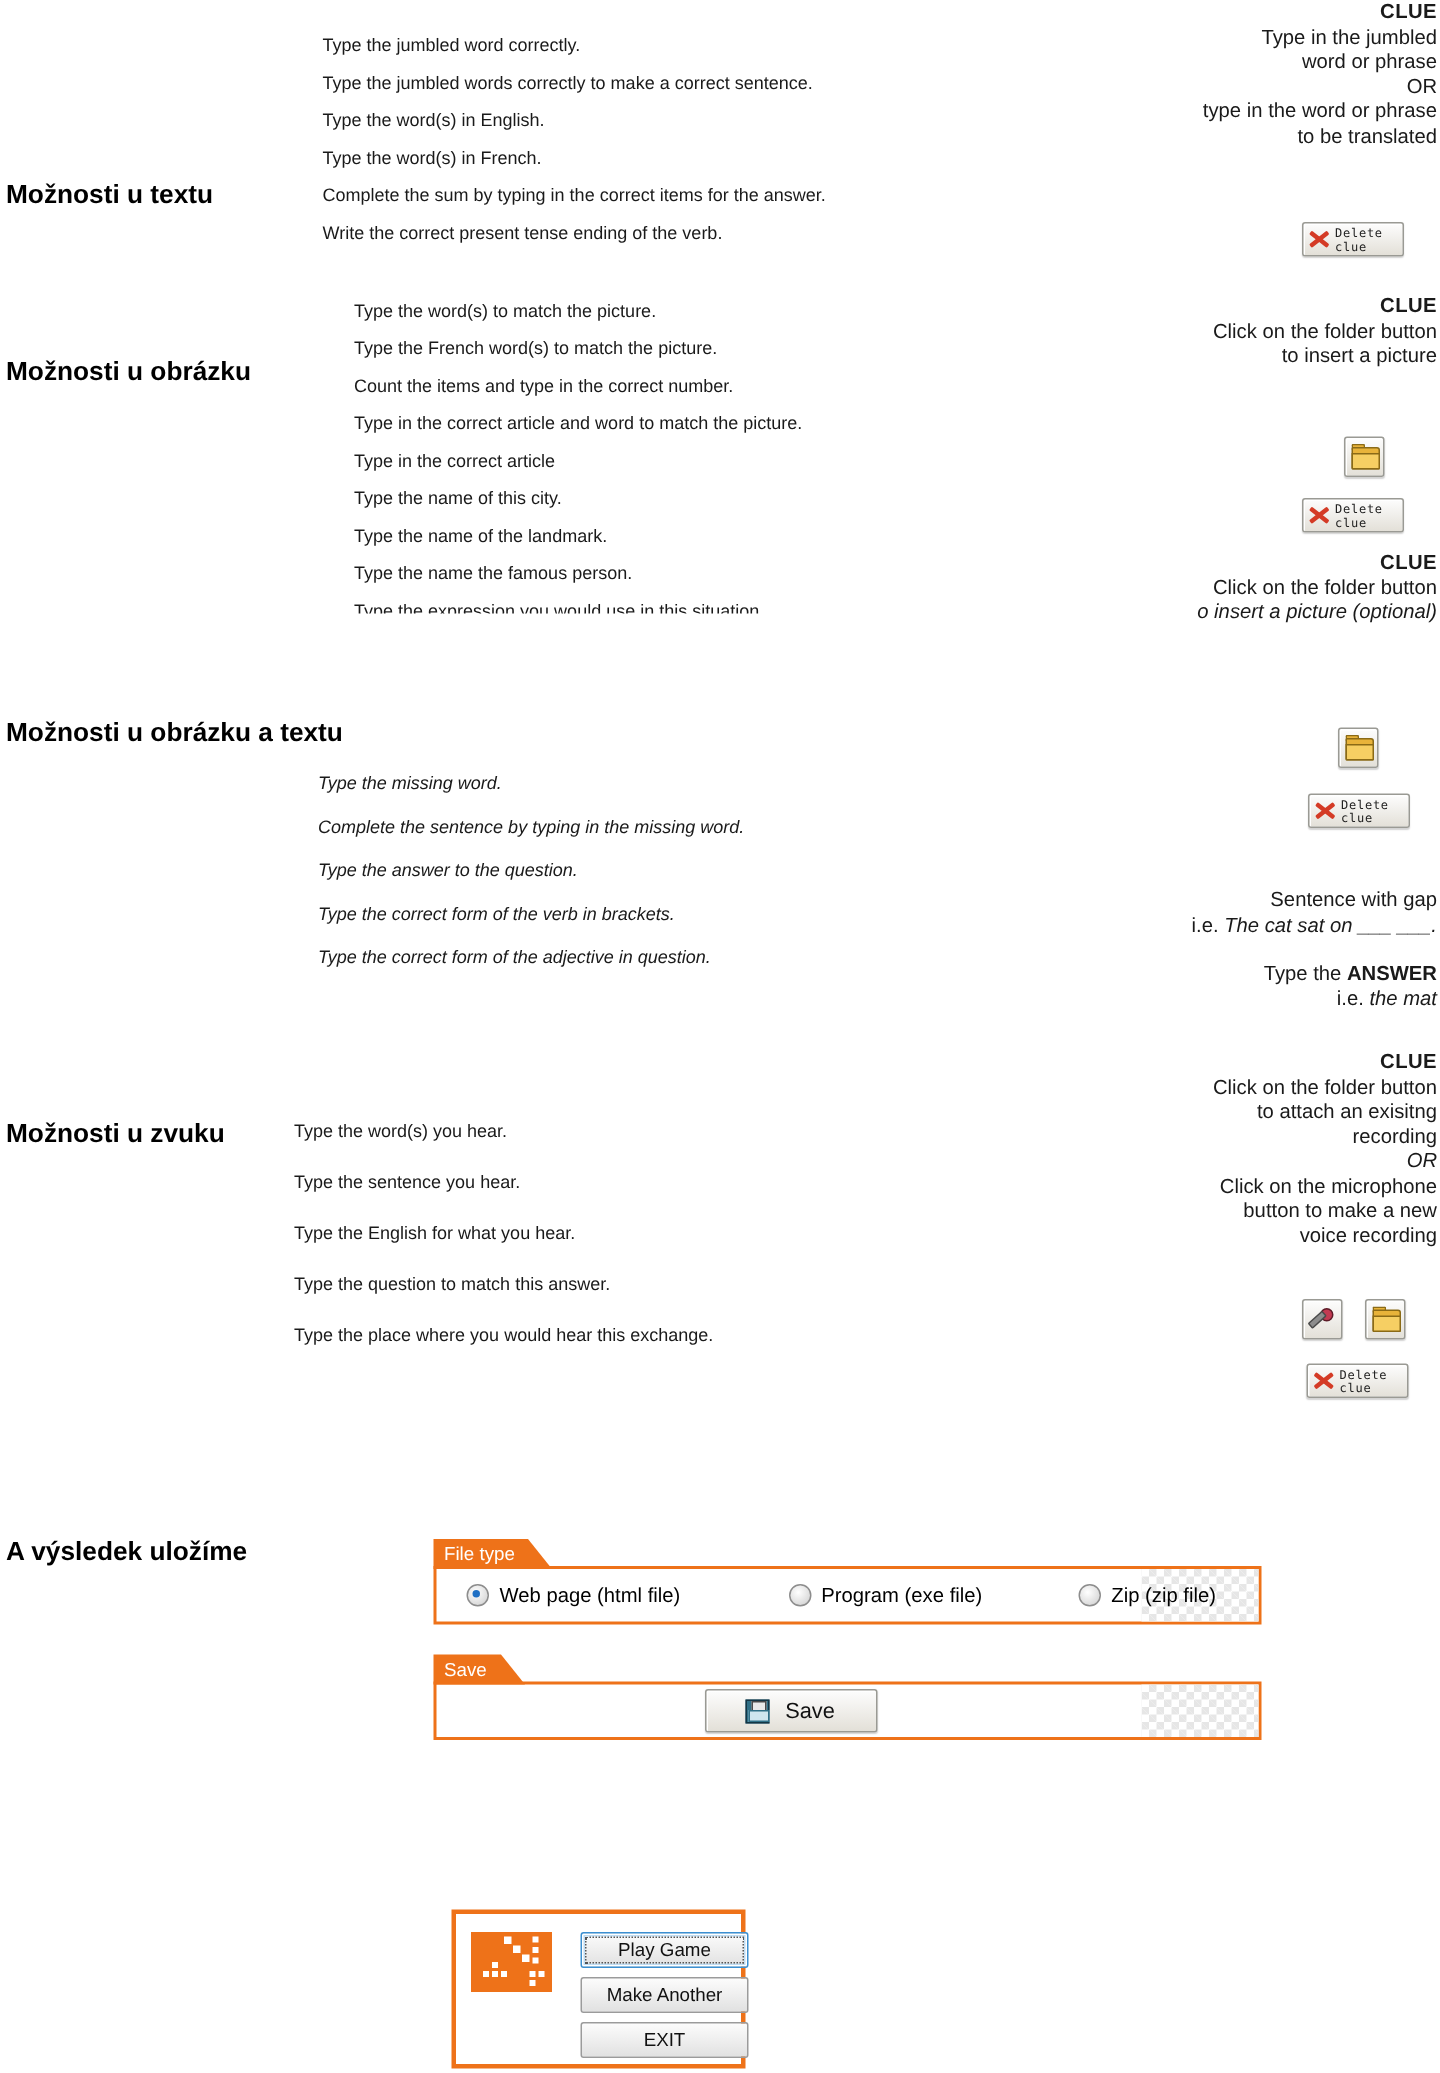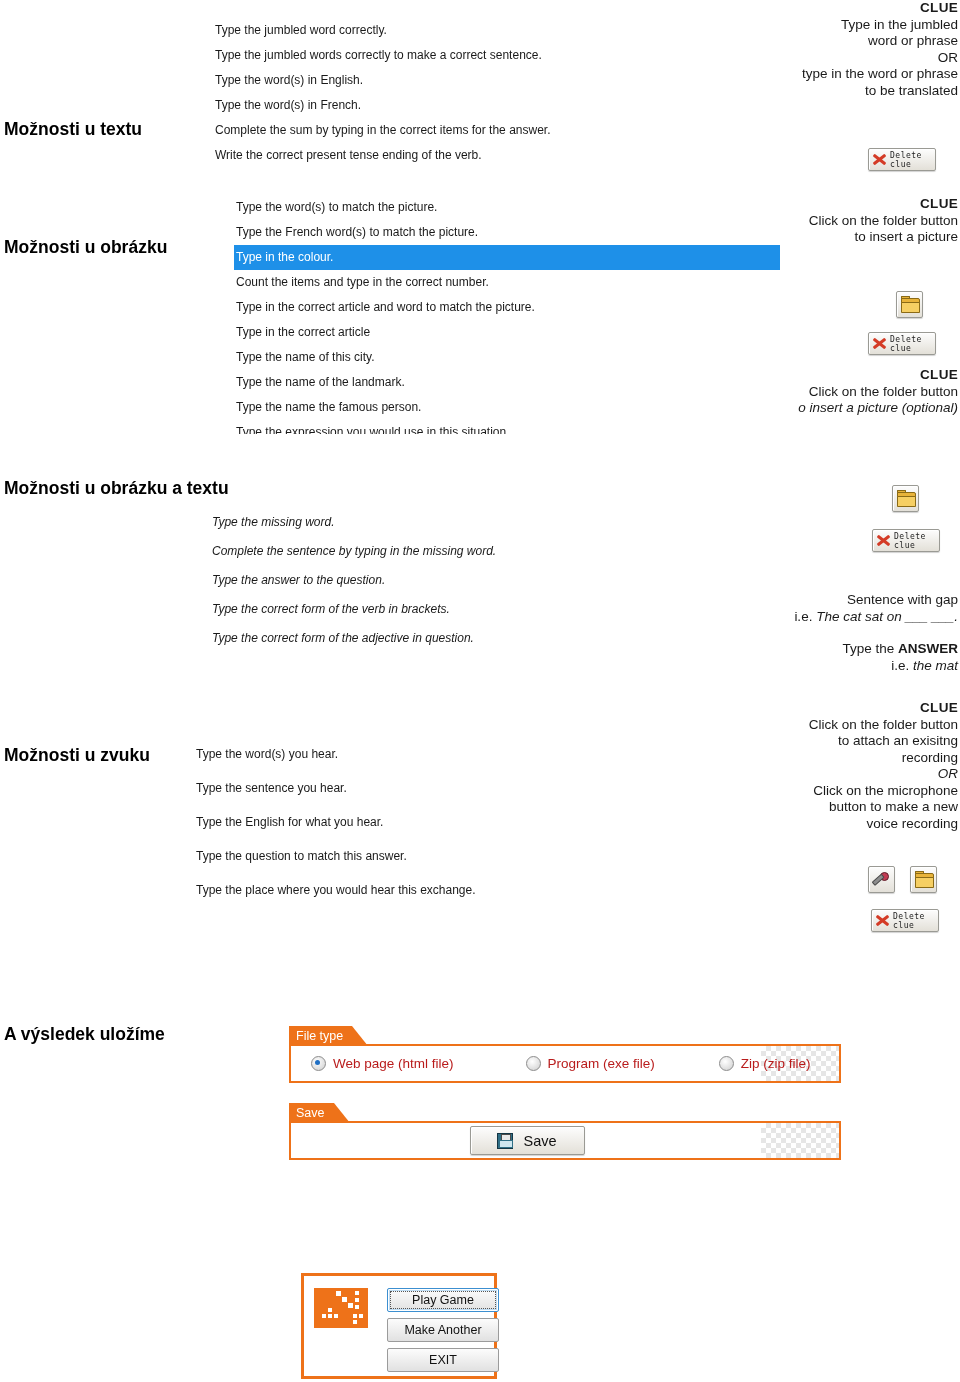--- a/index.html
+++ b/index.html
@@ -183,21 +183,21 @@
       linear-gradient(45deg,#e2e2e2 25%,transparent 25%,transparent 75%,#e2e2e2 75%);
     background-size:10px 10px;
     background-position:0 0, 5px 5px;
     background-color:#ffffff;
     opacity:.85;
   }
 
   
   .radio-row{
     display:flex;align-items:center;
-    font-size:13.5px;color:#b91c1c;
+    font-size:13.5px;color:#000000;
     font-family:"Liberation Sans", sans-serif;
     white-space:nowrap;
   }
   .radio{
     width:13px;height:13px;border-radius:50%;
     background:radial-gradient(circle at 40% 35%,#ffffff,#dcdcdc 70%,#b4b4b4 100%);
     border:1px solid #8d8d8d;
     margin-right:7px;
     position:relative;flex:0 0 13px;
   }
@@ -273,21 +273,20 @@
       <span style="display:block">clue</span>
     </span>
   </div>
 </div>
 
 <div class="abs cz-label" style="left:4px;top:237px;">Možnosti u obrázku</div>
 
 <div class="abs opt-list" style="left:234px;top:195px;width:546px;">
   <div class="row">Type the word(s) to match the picture.</div>
   <div class="row">Type the French word(s) to match the picture.</div>
-  <div class="row selected">Type in the colour.</div>
   <div class="row">Count the items and type in the correct number.</div>
   <div class="row">Type in the correct article and word to match the picture.</div>
   <div class="row">Type in the correct article</div>
   <div class="row">Type the name of this city.</div>
   <div class="row">Type the name of the landmark.</div>
   <div class="row">Type the name the famous person.</div>
   <div class="row clipped">Type the expression you would use in this situation</div>
 </div>
 
 <div class="abs clue-block" style="right:2px;top:196px;width:210px;">

